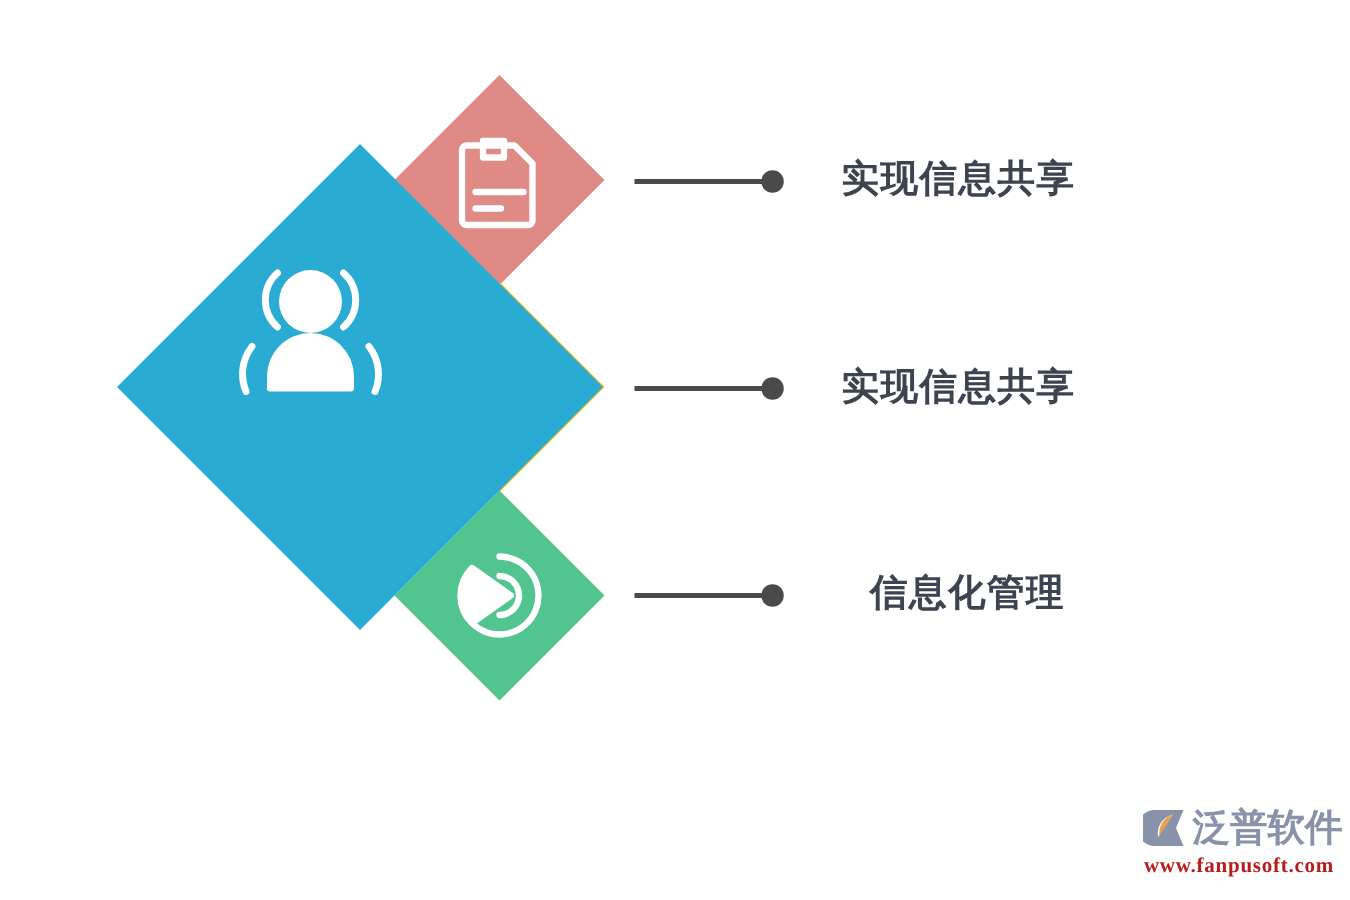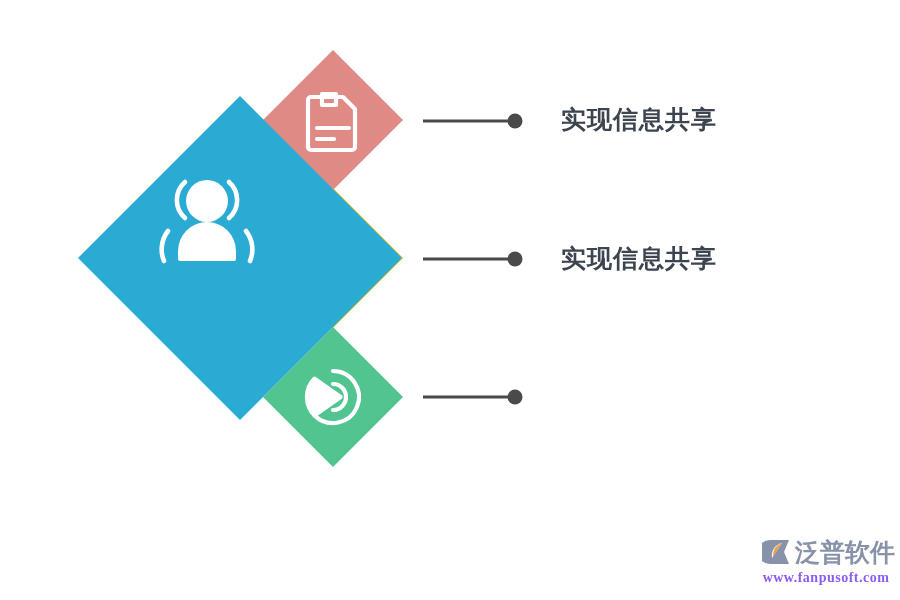--- a/index.html
+++ b/index.html
@@ -72,21 +72,21 @@
     font-weight: 700;
     color: #8892a8;
     letter-spacing: 0px;
     line-height: 1;
     white-space: nowrap;
   }
   .wm-url {
     font-family: "Liberation Serif", "DejaVu Serif", serif;
     font-size: 14px;
     font-weight: 700;
-    color: #8b5cf6;
+    color: #b91c1c;
     letter-spacing: 0.5px;
     text-align: center;
     white-space: nowrap;
     margin-top: 2px;
   }
 </style>
 </head>
 <body>
 
 <div id="infographic">
@@ -152,20 +152,21 @@
       <circle cx="515" cy="259" r="7.5" fill="#4a4a4a"></circle>
     </g>
     <g>
       <line x1="423" y1="397" x2="513" y2="397" stroke="#4a4a4a" stroke-width="3.2"></line>
       <circle cx="515" cy="397" r="7.5" fill="#4a4a4a"></circle>
     </g>
   </svg>
 
   <div class="label label-0">实现信息共享</div>
   <div class="label label-1">实现信息共享</div>
+  <div class="label label-2">信息化管理</div>
 
   <div class="watermark">
     <div class="wm-row">
       <svg class="wm-mark" viewBox="0 0 30 30">
         <path d="M8,3 H27 L22,15 L27,27 H8 A12,12 0 0 1 8,3 Z" fill="#8892a8"></path>
         <path d="M20,6 A13,13 0 0 0 10,21 Z" fill="#ffffff"></path>
         <path d="M20,6 A13,13 0 0 0 11,20 L20,6 Z" fill="#e8a04a"></path>
       </svg>
       <span class="wm-name">泛普软件</span>
     </div>

